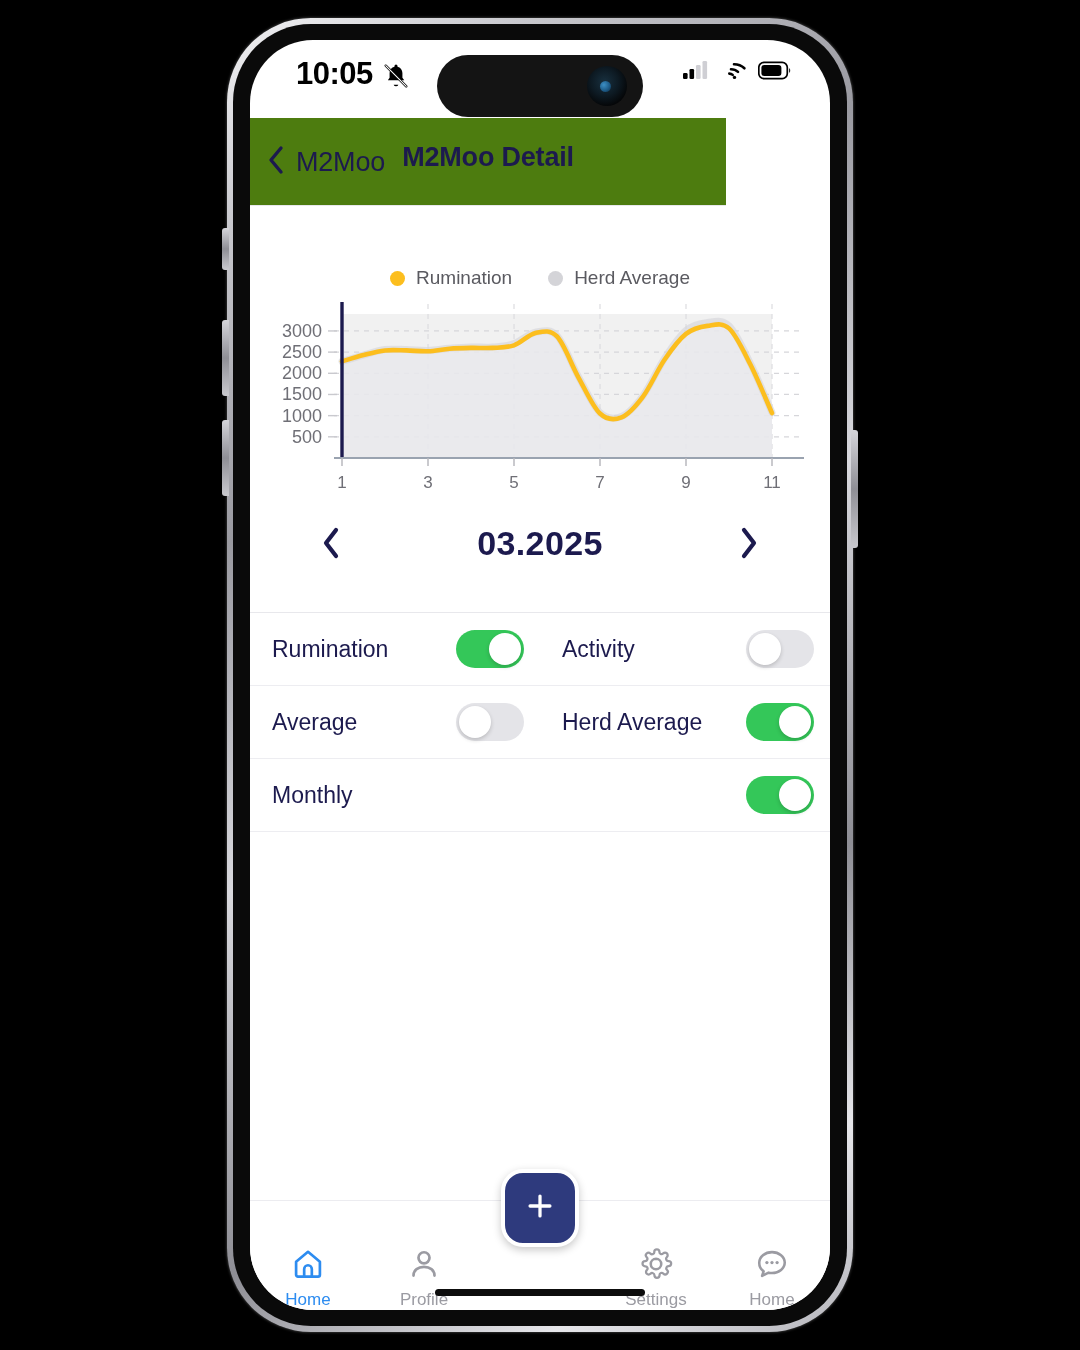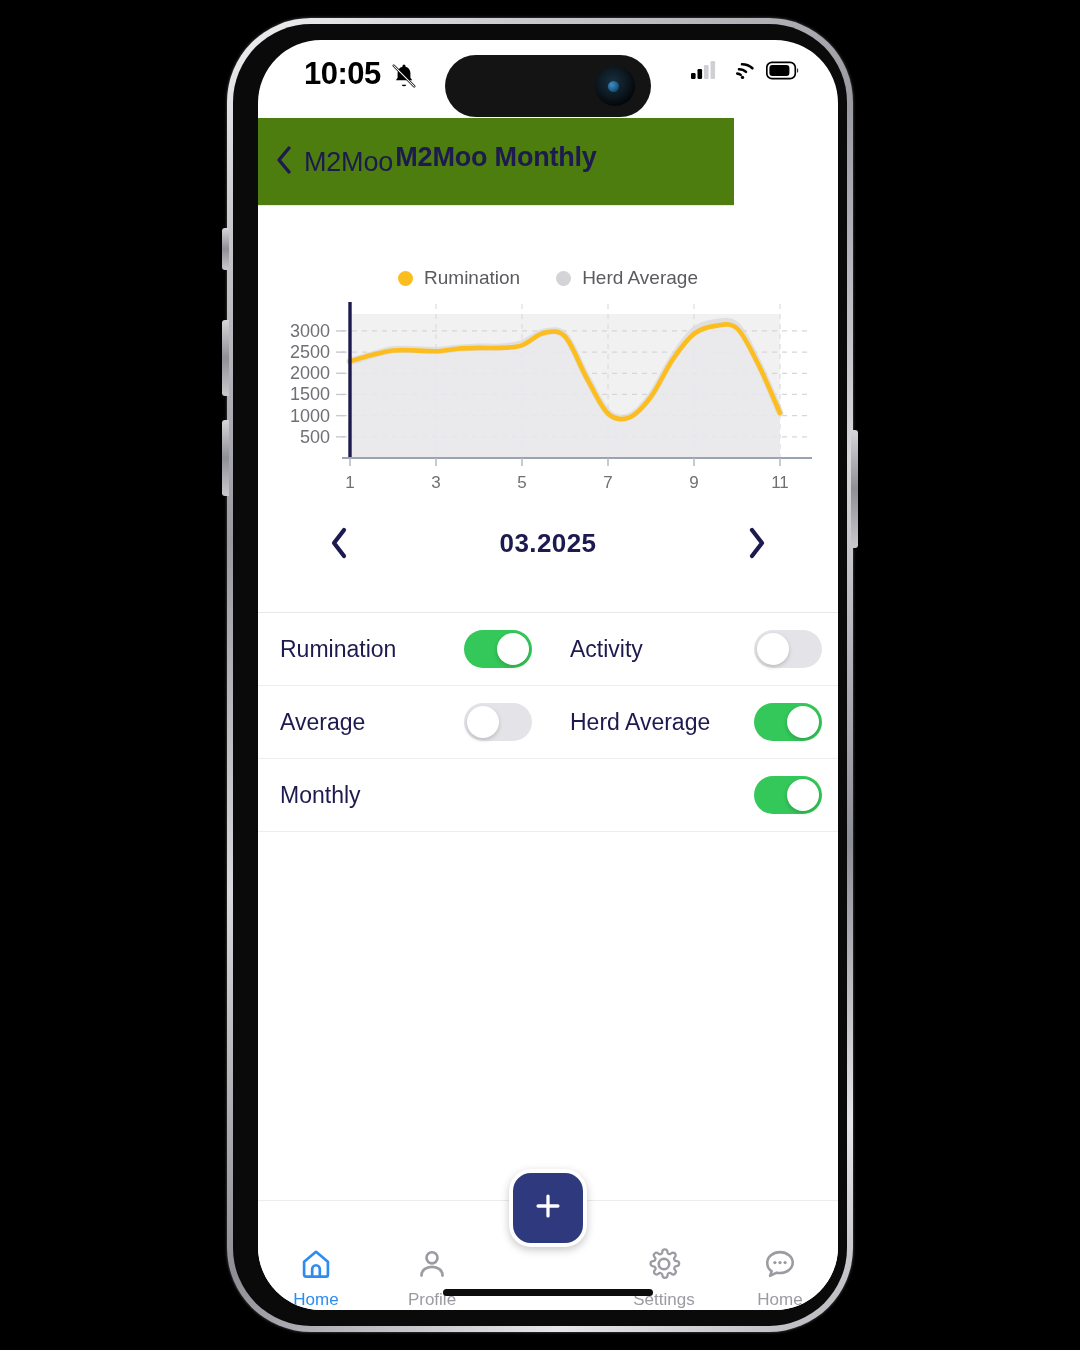--- a/index.html
+++ b/index.html
@@ -41,21 +41,20 @@
   }
   .screen {
     position: absolute;
     left: 250px;
     top: 40px;
     width: 580px;
     height: 1270px;
     border-radius: 63px;
     background: #ffffff;
     overflow: hidden;
-    margin-left: 8px;
   }
 
   
   .btn-side {
     position: absolute;
     background: linear-gradient(180deg,#d5d5da,#8f8f96,#c9c9ce);
     border-radius: 3px;
   }
   .btn-silent { left: 222px; top: 228px; width: 7px; height: 42px; border-radius: 3px 0 0 3px; }
   .btn-volup  { left: 222px; top: 320px; width: 7px; height: 76px; border-radius: 3px 0 0 3px; }
@@ -179,21 +178,21 @@
     top: 463px; left: 0;
     width: 580px;
     height: 80px;
     display: flex;
     align-items: center;
     justify-content: space-between;
     padding: 0 70px;
   }
   .month-arrow { cursor: pointer; display: flex; align-items: center; }
   .month-label {
-    font-size: 26px;
+    font-size: 34px;
     font-weight: bold;
     color: #1c1a4e;
     letter-spacing: 0.4px;
   }
 
   
   .toggles { position: absolute; top: 573px; left: 0; width: 580px; }
   .toggle-row {
     display: flex;
     align-items: center;
@@ -337,21 +336,21 @@
 
     <div class="navbar">
       <div class="nav-back">
         <span>
           <svg width="20" height="32" viewBox="0 0 20 32">
             <polyline points="15,4 5,16 15,28" fill="none" stroke="#1c1a4e" stroke-width="3.4" stroke-linecap="round" stroke-linejoin="round"></polyline>
           </svg>
         </span>
         <span class="nav-back-label">M2Moo</span>
       </div>
-      <div class="nav-title">M2Moo Monthly</div>
+      <div class="nav-title">M2Moo Detail</div>
     </div>
 
     <div class="chart-card">
 
       <div class="legend">
         <div class="legend-item">
           <span class="legend-dot" style="background:#fcbe1e"></span>
           <span class="legend-text">Rumination</span>
         </div>
         <div class="legend-item">

